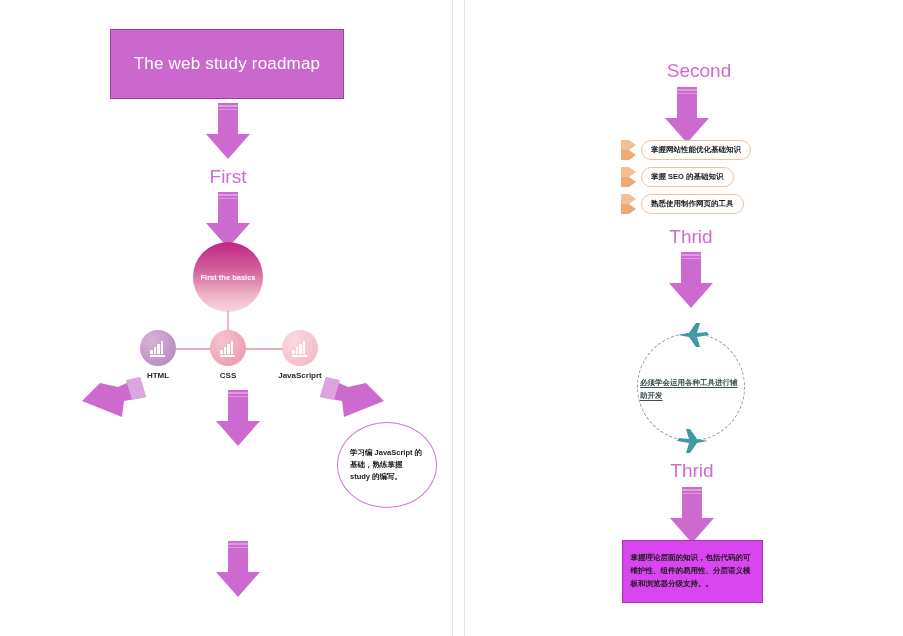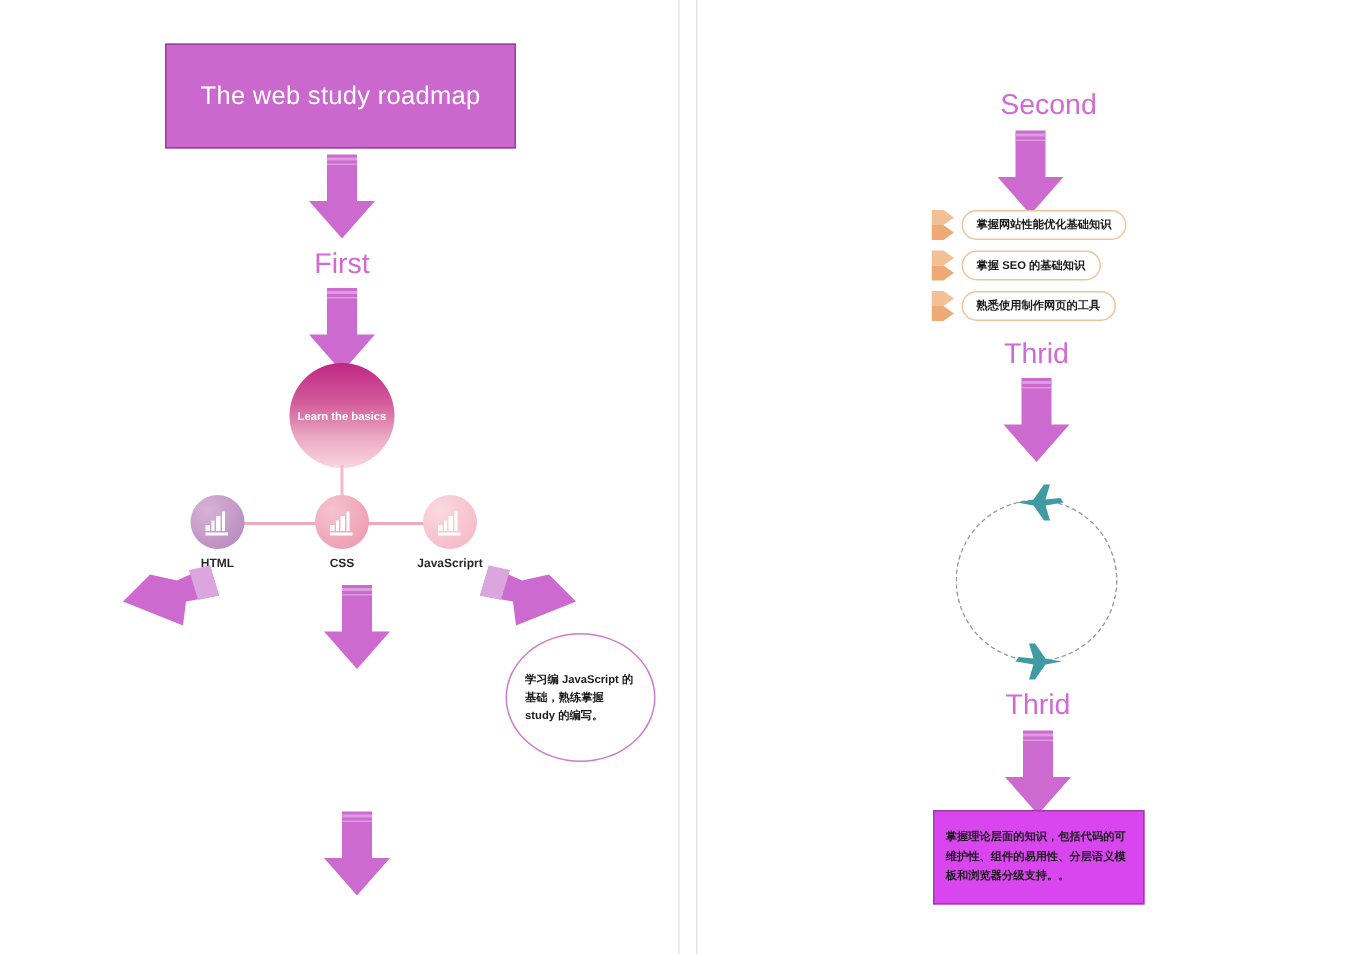--- a/index.html
+++ b/index.html
@@ -244,27 +244,27 @@
   </div>
 
   <div class="abs step-label" style="left:178px; top:166px; width:100px;">First</div>
 
   <div class="arrow-down" style="left:206px; top:192px;">
     <span class="shaft"></span>
     <span class="head"></span>
   </div>
 
   <div class="abs" id="learn-circle">
-    <span class="t">Learn the basics</span>
+    <span class="t">First the basics</span>
   </div>
   <div class="abs" id="learn-stem"></div>
 
   <div class="abs" id="tech-connector"></div>
 
-  <div class="tech-node" id="tech-0" style="left:127px; top:330px;">
+  <div class="tech-node" id="tech-0" style="left:140px; top:330px;">
     <span class="bubble">
       <span class="bars">
           <i></i>
           <i></i>
           <i></i>
           <i></i>
           <u></u>
         </span>
     </span>
     <span class="label">HTML</span>
@@ -387,20 +387,21 @@
   </span>
 
   <span class="plane" id="plane-bottom">
     <svg width="34" height="26" viewBox="0 0 34 26">
       <g fill="#3f9aa3">
         <path d="M32 13 L21 11 L14 1 L10 1 L13 11 L3 10 L1 13 L13 15 L10 25 L14 25 L21 15 Z"></path>
       </g>
     </svg>
   </span>
 
+  <div class="abs" id="dashed-text">必须学会运用各种工具进行辅助开发</div>
 
   <div class="abs step-label" style="left:642px; top:460px; width:100px;">Thrid</div>
 
   <div class="arrow-down" style="left:670px; top:487px;">
     <span class="shaft"></span>
     <span class="head"></span>
   </div>
 
   <div class="abs" id="final-card">
     <span class="t">掌握理论层面的知识，包括代码的可维护性、组件的易用性、分层语义模板和浏览器分级支持。。</span>

